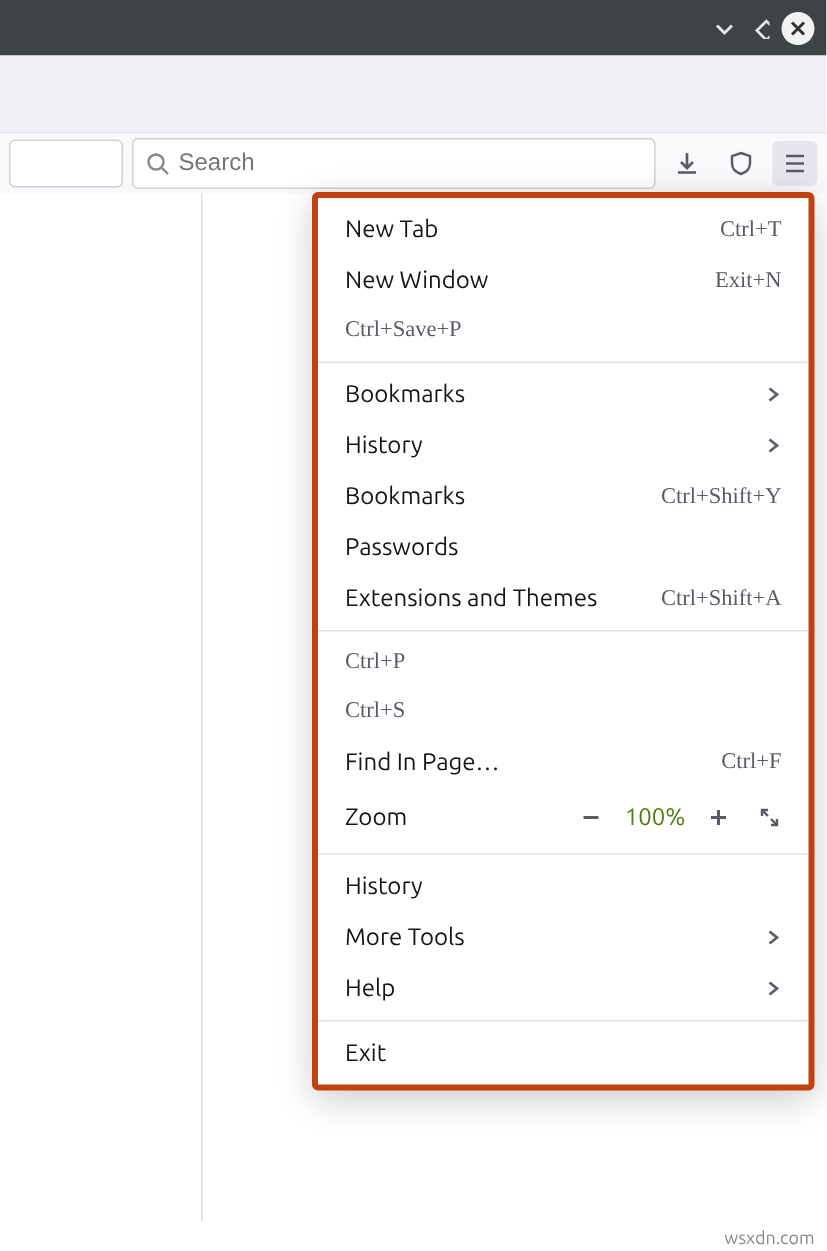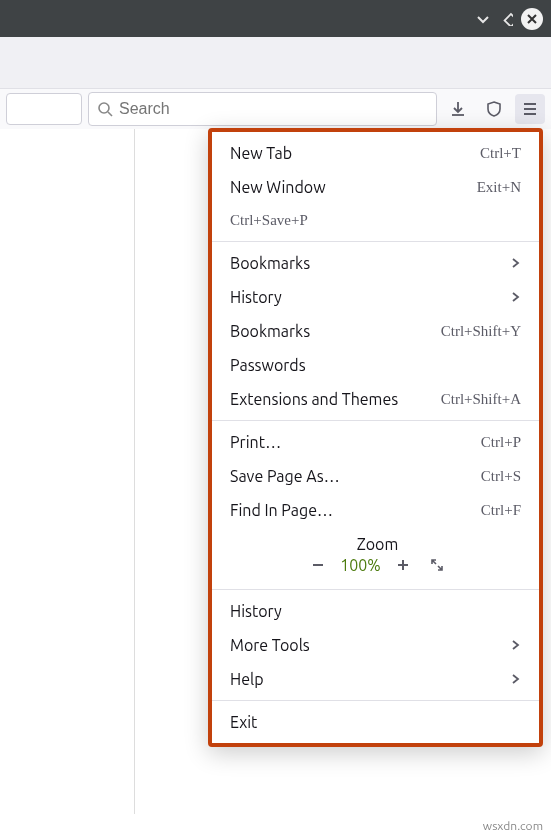--- a/index.html
+++ b/index.html
@@ -141,21 +141,20 @@
     height: 1px;
     background: #e0e0e6;
     margin: 4px 0;
   }
   .zoom-row {
     display: flex;
     align-items: center;
     padding: 8px 14px 8px 18px;
     font-size: 16px;
     color: #15141a;
-    flex-direction: column;
   }
   .zoom-row .zlabel { flex: 1; }
   .zoom-row .zctrl {
     display: flex;
     align-items: center;
     gap: 10px;
     color: #4d7c0f;
   }
   .zoom-row .zbtn {
     width: 24px;
@@ -264,25 +263,23 @@
     <span class="label">Passwords</span>
   </div>
   <div class="item">
     <span class="label">Extensions and Themes</span>
     <span class="shortcut">Ctrl+Shift+A</span>
   </div>
 
   <div class="sep"></div>
 
   <div class="item">
-    <span class="label">Print…</span>
     <span class="shortcut">Ctrl+P</span>
   </div>
   <div class="item">
-    <span class="label">Save Page As…</span>
     <span class="shortcut">Ctrl+S</span>
   </div>
   <div class="item">
     <span class="label">Find In Page…</span>
     <span class="shortcut">Ctrl+F</span>
   </div>
   <div class="zoom-row">
     <span class="zlabel">Zoom</span>
     <div class="zctrl">
       <span class="zbtn">

